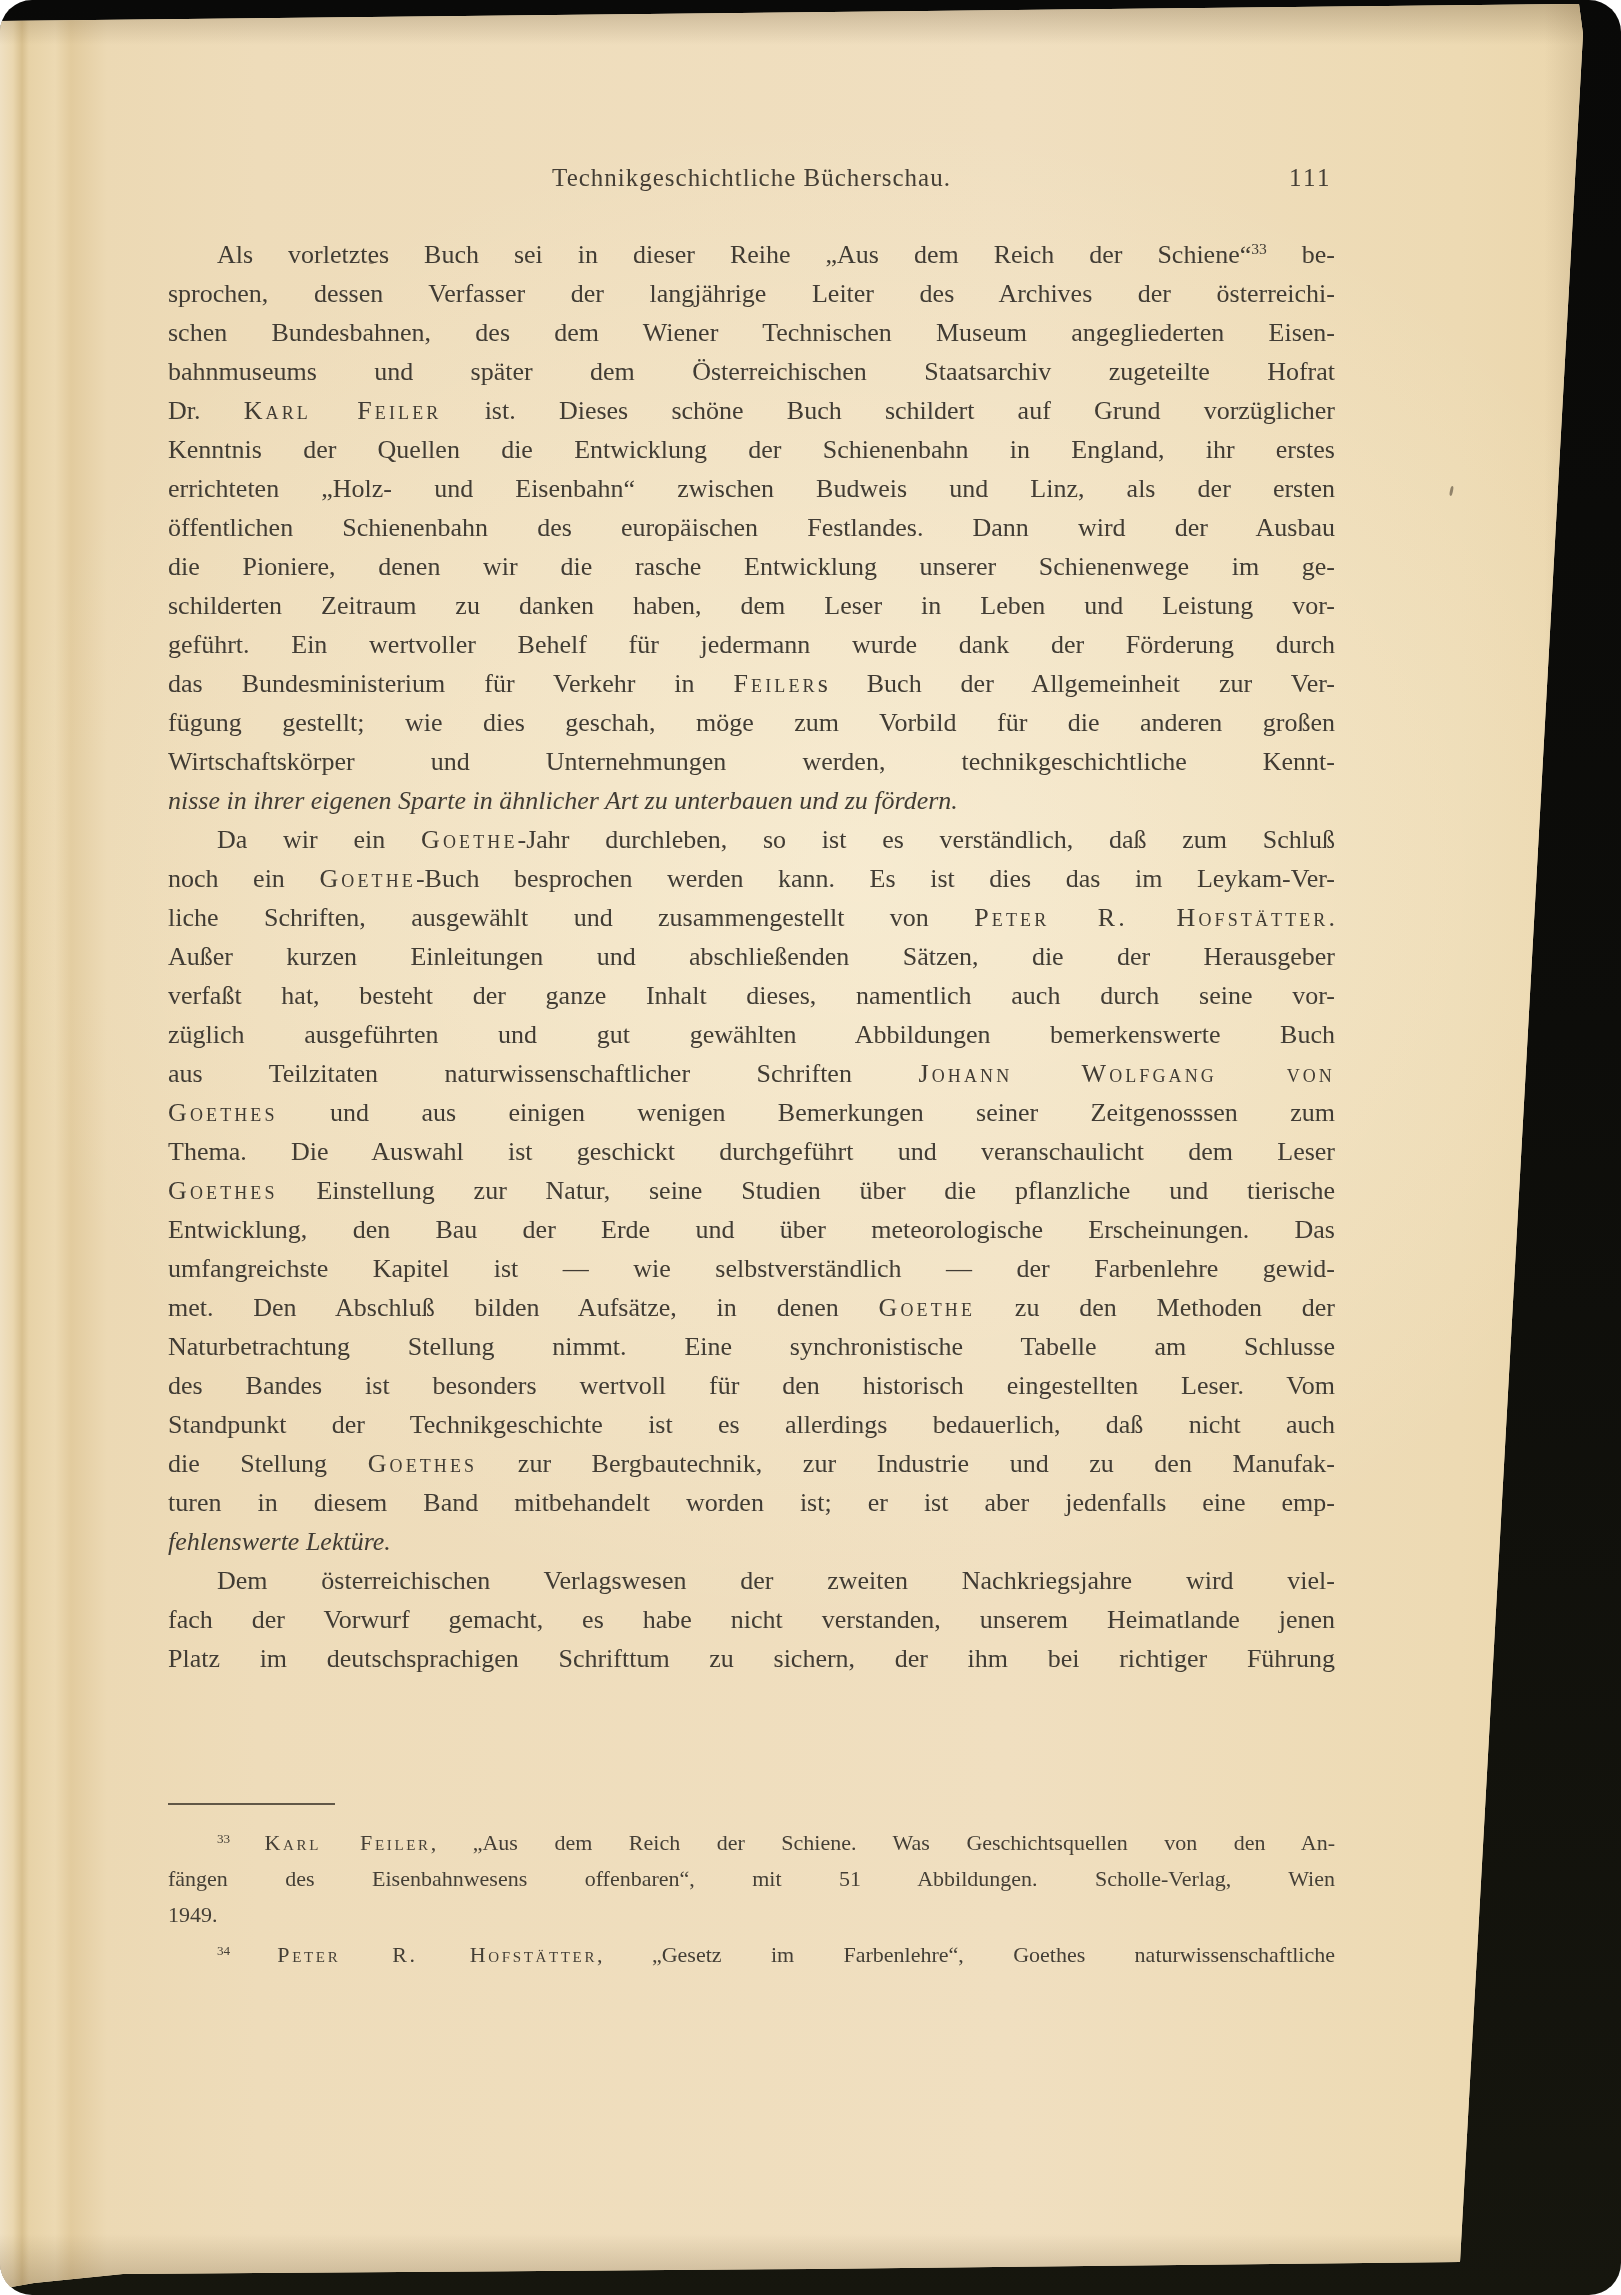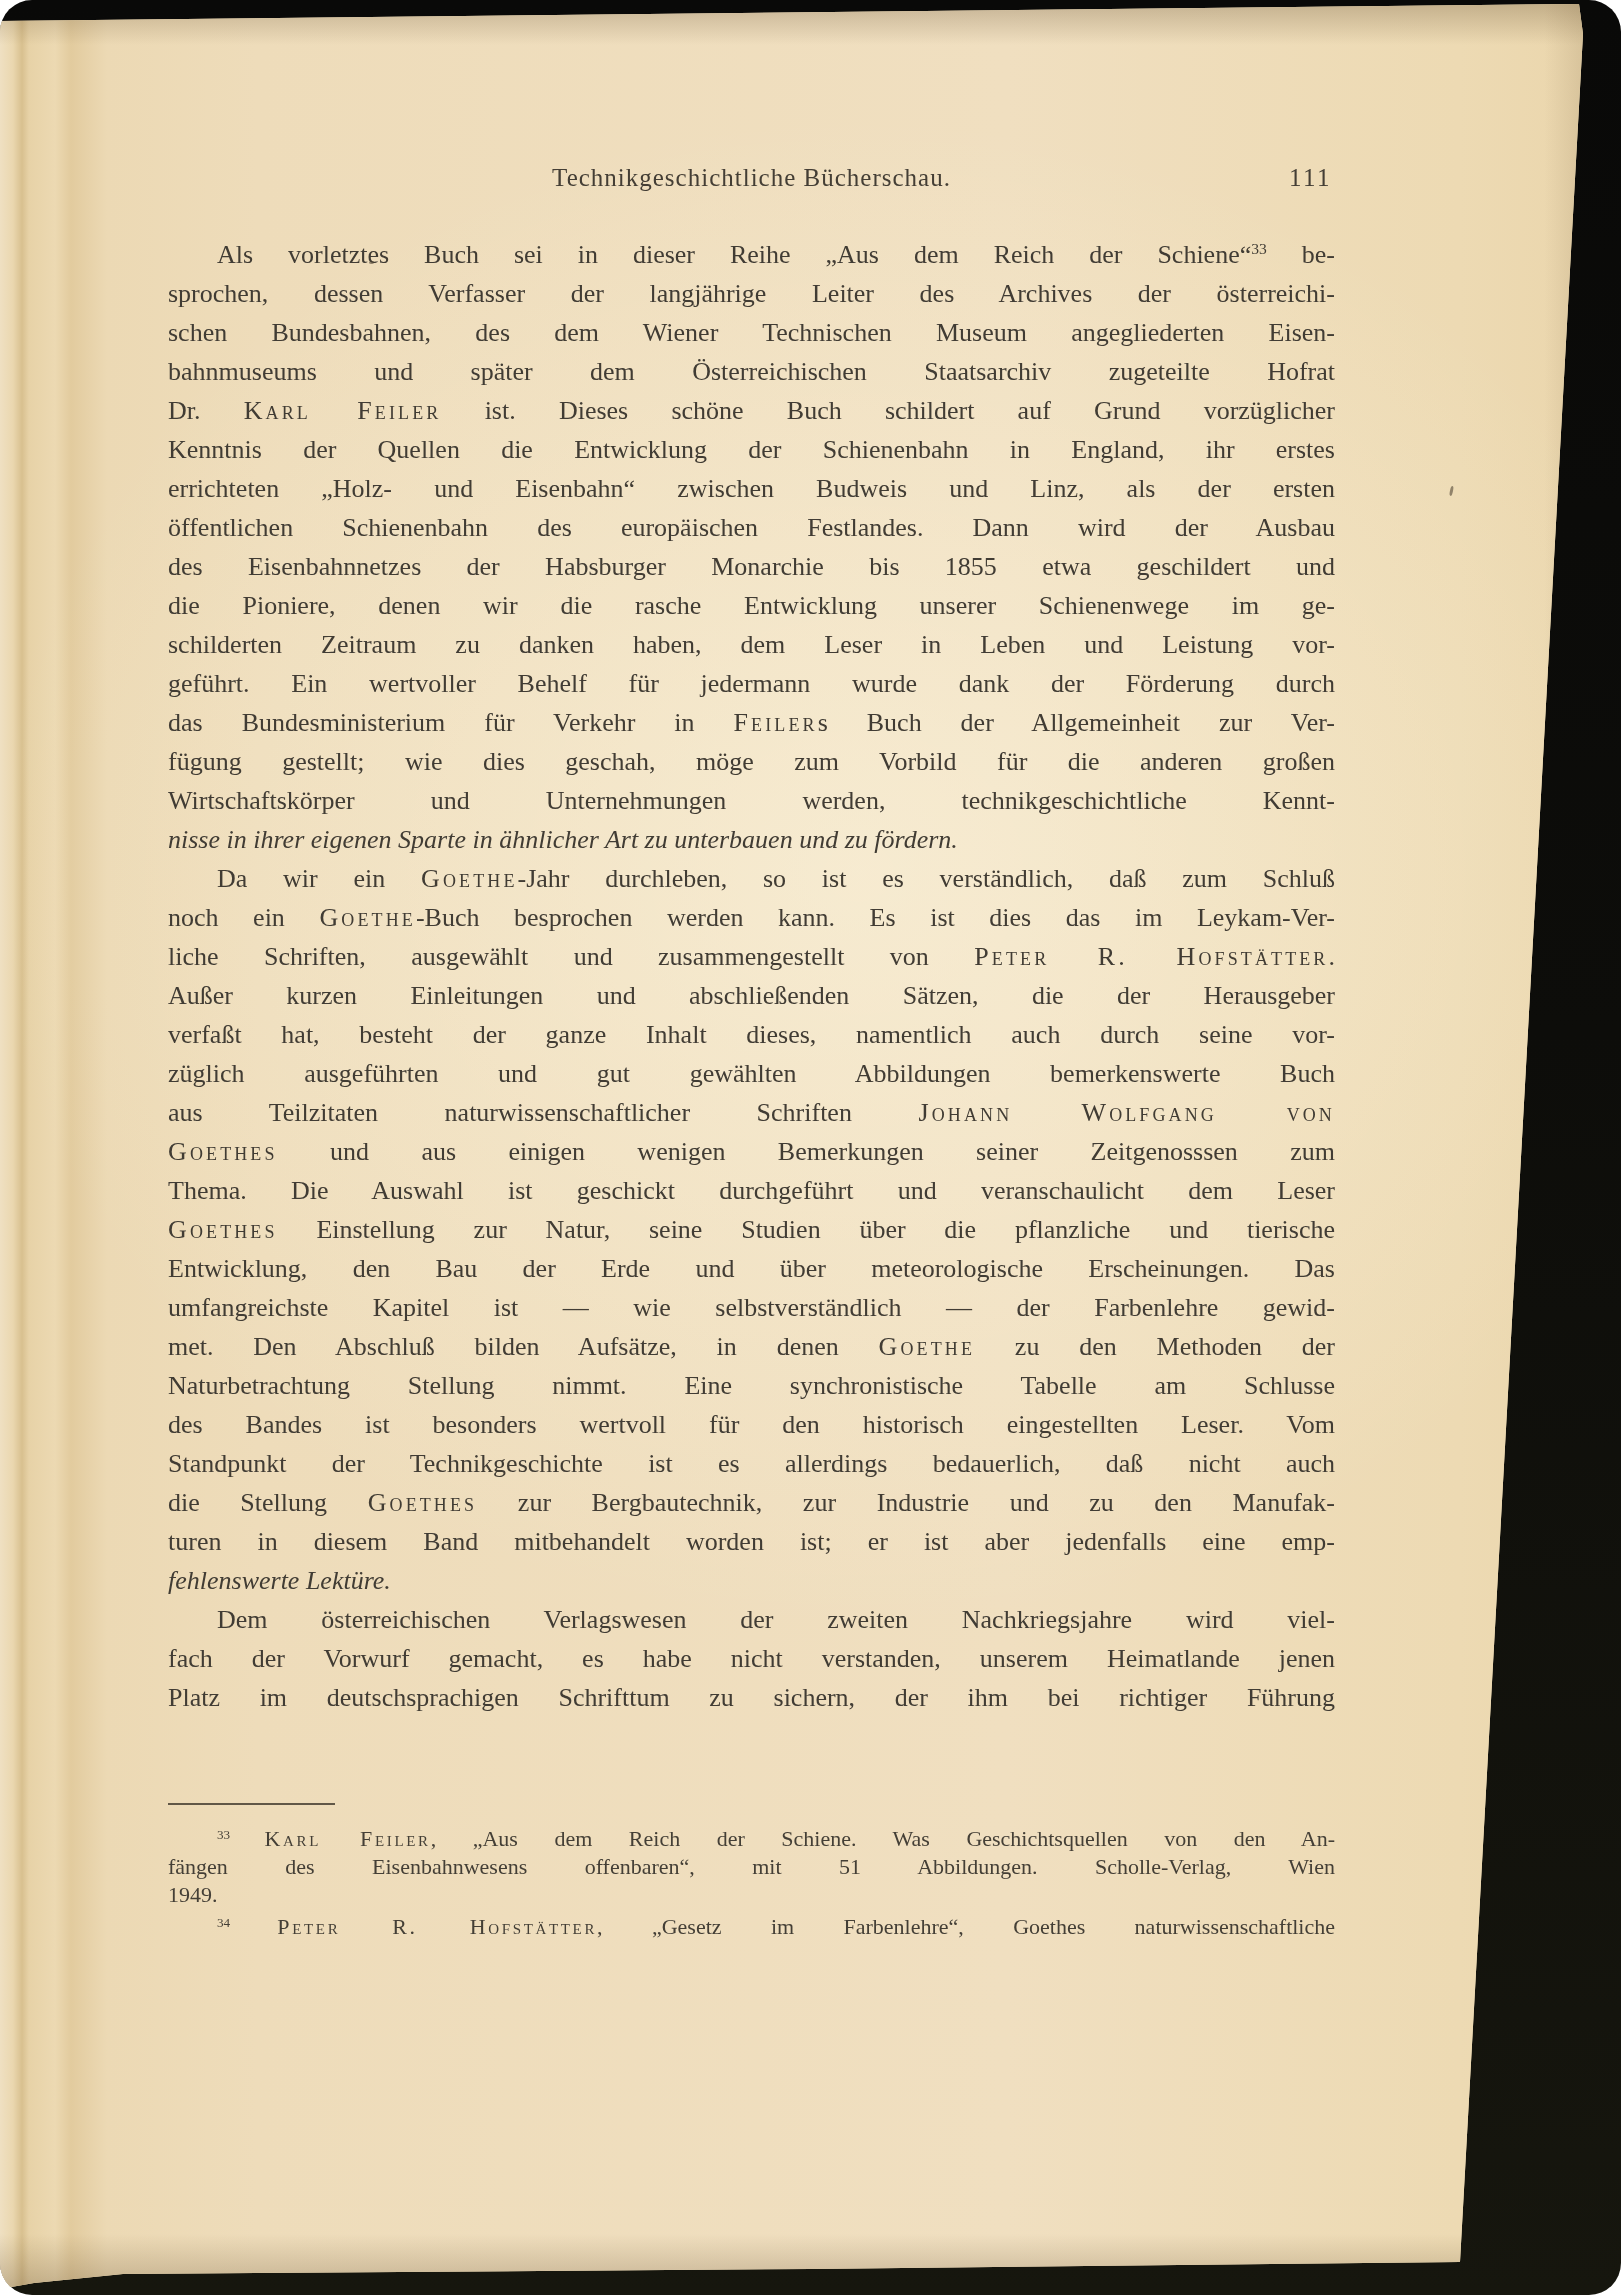--- a/index.html
+++ b/index.html
@@ -38,21 +38,21 @@
   }
   .tline{text-align:justify;text-align-last:justify;}
   .tline.first{padding-left:49px;}
   .tline.last{text-align-last:left;font-style:italic;}
   .footnote-rule{
     position:absolute;left:168px;top:1803px;width:167px;height:0;
     border-top:2px solid rgba(72,64,50,0.85);
   }
   .footnotes{
     position:absolute;left:168px;top:1821px;width:1167px;
-    font-size:22px;line-height:28px;color:#443f36;
+    font-size:22px;line-height:36px;color:#443f36;
   }
   .fline{text-align:justify;text-align-last:justify;}
   .fline.first{padding-left:49px;}
   .fline.last{text-align-last:left;}
   .sc{font-variant:small-caps;letter-spacing:0.12em;}
   .sup{font-size:0.6em;vertical-align:0.55em;letter-spacing:0;}
   .speck{position:absolute;background:rgba(70,58,44,0.55);border-radius:50%;}
   .speck.s1{left:369px;top:261px;width:4.9px;height:3.2px;}
   .speck.s2{left:1450px;top:486px;width:3.2px;height:9.7px;transform:rotate(12deg);}
 </style>
@@ -67,21 +67,20 @@
     </div>
     <div class="body-text">
         <div class="tline first"><span>Als vorletztes Buch sei in dieser Reihe „Aus dem Reich der Schiene“</span><span class="sup">33</span><span> be-</span></div>
         <div class="tline"><span>sprochen, dessen Verfasser der langjährige Leiter des Archives der österreichi-</span></div>
         <div class="tline"><span>schen Bundesbahnen, des dem Wiener Technischen Museum angegliederten Eisen-</span></div>
         <div class="tline"><span>bahnmuseums und später dem Österreichischen Staatsarchiv zugeteilte Hofrat</span></div>
         <div class="tline"><span>Dr. </span><span class="sc">Karl Feiler</span><span> ist. Dieses schöne Buch schildert auf Grund vorzüglicher</span></div>
         <div class="tline"><span>Kenntnis der Quellen die Entwicklung der Schienenbahn in England, ihr erstes</span></div>
         <div class="tline"><span>errichteten „Holz- und Eisenbahn“ zwischen Budweis und Linz, als der ersten</span></div>
         <div class="tline"><span>öffentlichen Schienenbahn des europäischen Festlandes. Dann wird der Ausbau</span></div>
-        <div class="tline"><span>des Eisenbahnnetzes der Habsburger Monarchie bis 1855 etwa geschildert und</span></div>
         <div class="tline"><span>die Pioniere, denen wir die rasche Entwicklung unserer Schienenwege im ge-</span></div>
         <div class="tline"><span>schilderten Zeitraum zu danken haben, dem Leser in Leben und Leistung vor-</span></div>
         <div class="tline"><span>geführt. Ein wertvoller Behelf für jedermann wurde dank der Förderung durch</span></div>
         <div class="tline"><span>das Bundesministerium für Verkehr in </span><span class="sc">Feiler</span><span>s Buch der Allgemeinheit zur Ver-</span></div>
         <div class="tline"><span>fügung gestellt; wie dies geschah, möge zum Vorbild für die anderen großen</span></div>
         <div class="tline"><span>Wirtschaftskörper und Unternehmungen werden, technikgeschichtliche Kennt-</span></div>
         <div class="tline last"><span>nisse in ihrer eigenen Sparte in ähnlicher Art zu unterbauen und zu fördern.</span></div>
         <div class="tline first"><span>Da wir ein </span><span class="sc">Goethe</span><span>-Jahr durchleben, so ist es verständlich, daß zum Schluß</span></div>
         <div class="tline"><span>noch ein </span><span class="sc">Goethe</span><span>-Buch besprochen werden kann. Es ist dies das im Leykam-Ver-</span></div>
         <div class="tline"><span>liche Schriften, ausgewählt und zusammengestellt von </span><span class="sc">Peter R. Hofstätter</span><span>.</span></div>

